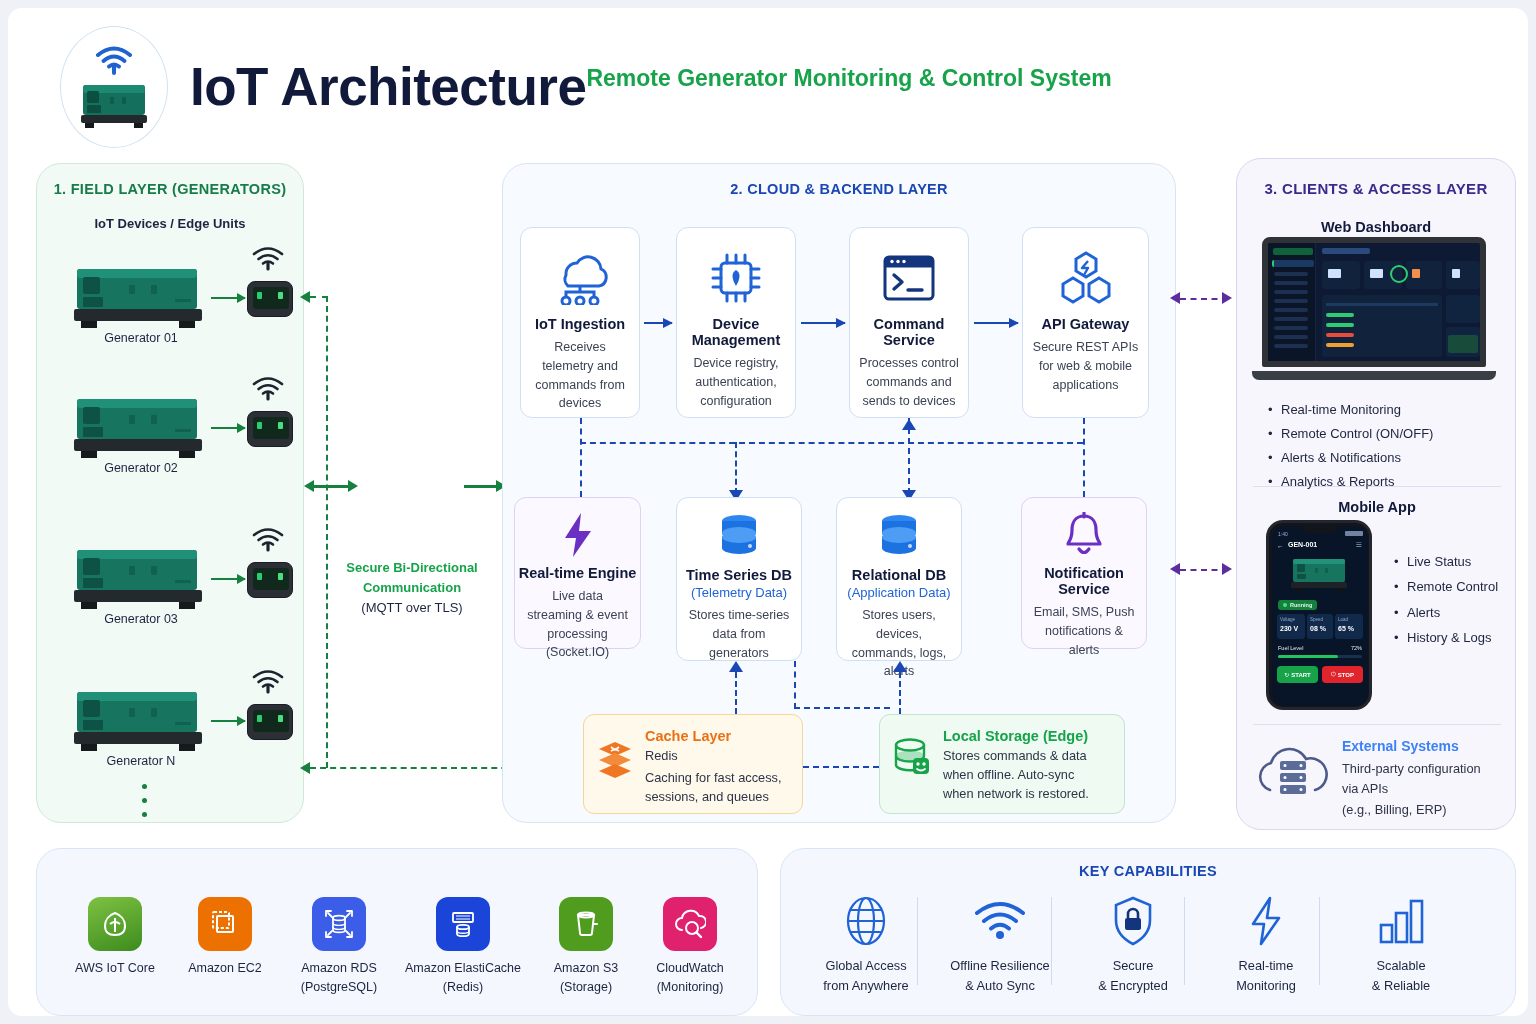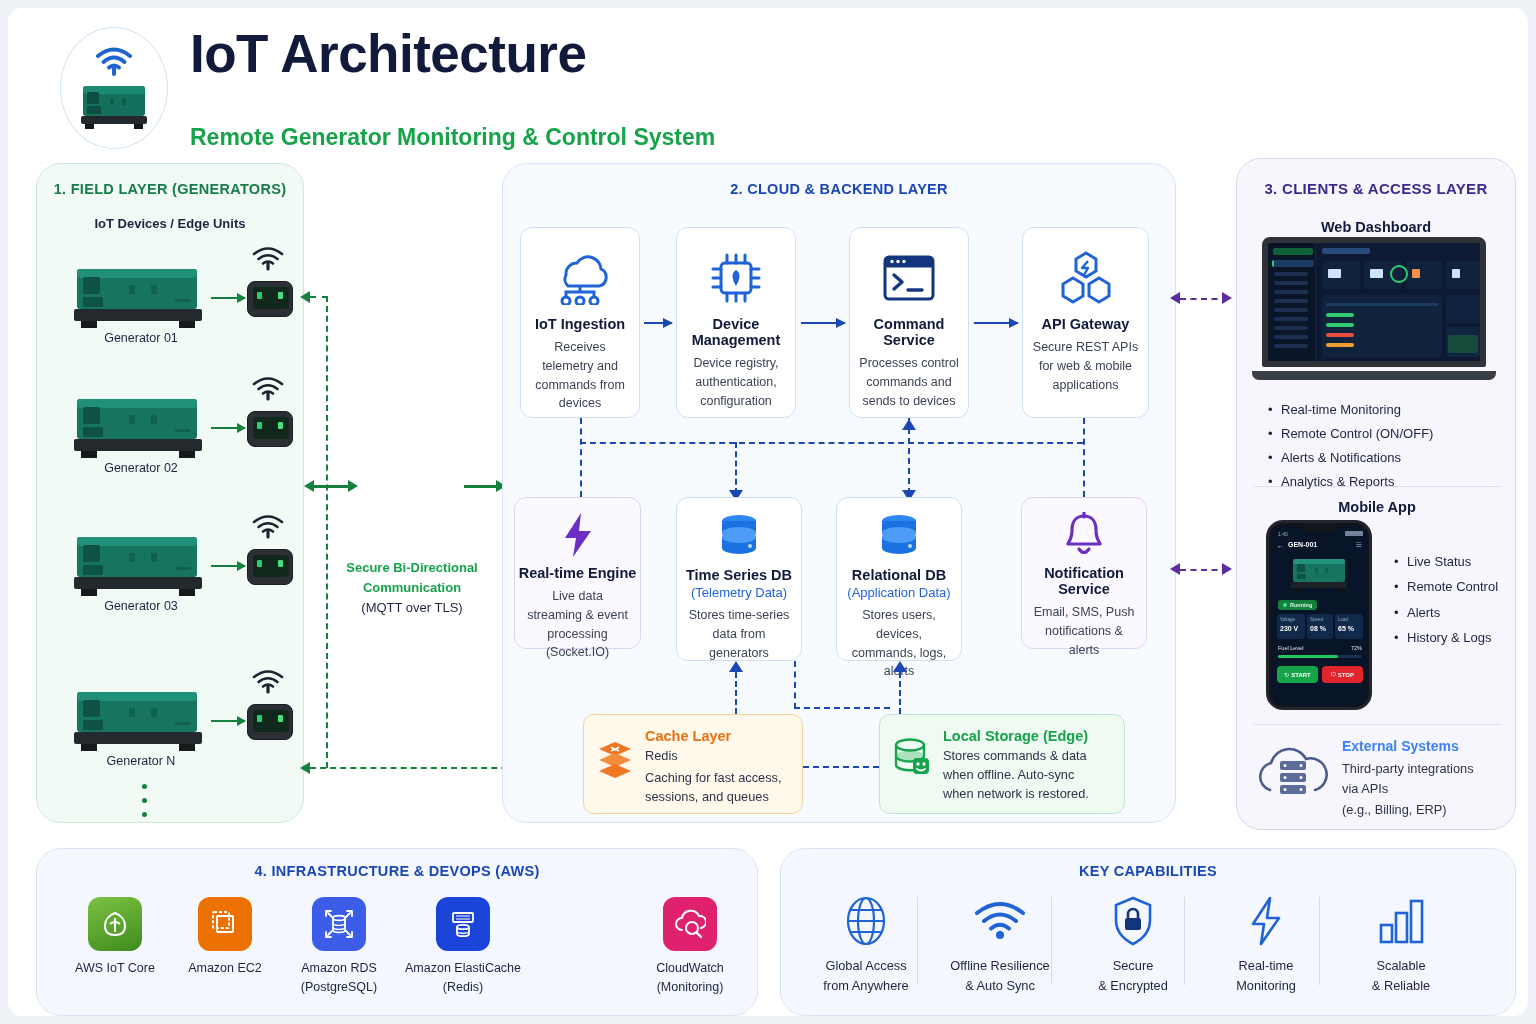--- a/index.html
+++ b/index.html
@@ -17,21 +17,21 @@
   }
 
   
   .header { position:absolute; left:52px; top:18px; display:flex; align-items:center; gap:22px; }
   .logo-circle {
     width: 108px; height: 122px; border-radius: 50%;
     border: 1.5px solid #cfe3f3; background:#fff;
     display:flex; flex-direction:column; align-items:center; justify-content:center;
     gap:2px;
   }
-  .title-wrap { display:flex; flex-direction:column;gap:36px; }
+  .title-wrap { display:flex; flex-direction:row; }
   .main-title { font-size: 53px; font-weight:700; color:#111a3a; letter-spacing:-0.5px; line-height:1.05; }
   .sub-title { font-size: 23px; font-weight:600; color:#16a34a; margin-top:6px; }
 
   
   .panel { position:absolute; border-radius:25px; }
   .panel-title { text-align:center; font-size:14.5px; font-weight:700; letter-spacing:0.3px; }
 
   #field-panel { left:28px; top:155px; width:268px; height:660px;
     background:#f2faf5; border:1.2px solid #cfe8d9; }
   #field-panel .panel-title { color:#177c48; margin-top:17px; }
@@ -248,21 +248,21 @@
         <path d="M17 18 L17 24" stroke="#1c2430" stroke-width="3.2" stroke-linecap="round"></path>
       </svg>
       <div class="edge-unit">
         <div class="edge-screen"></div>
         <div class="edge-dot" style="left:9px;top:10px"></div>
         <div class="edge-dot" style="left:30px;top:10px;background:#4ade80"></div>
       </div>
       <div class="gen-label">Generator 02</div>
     </div>
 
-    <div class="gen-row" style="top:363px">
+    <div class="gen-row" style="top:376px">
       <div class="gen-box">
         <svg width="136" height="66" viewBox="0 0 136 66">
           <rect x="6" y="6" width="120" height="40" rx="3" fill="#17755f"></rect>
           <rect x="6" y="6" width="120" height="9" rx="3" fill="#219079"></rect>
           <rect x="3" y="46" width="128" height="12" rx="2" fill="#24292d"></rect>
           <rect x="12" y="14" width="17" height="17" rx="2" fill="#0d5244"></rect>
           <rect x="12" y="34" width="20" height="10" rx="1" fill="#0d5244"></rect>
           <rect x="58" y="22" width="6" height="9" rx="1" fill="#10614f"></rect>
           <rect x="80" y="22" width="6" height="9" rx="1" fill="#10614f"></rect>
           <rect x="104" y="36" width="16" height="3" rx="1" fill="#10614f"></rect>
@@ -642,28 +642,27 @@
       <rect x="26" y="41" width="26" height="9" rx="2" fill="#5c6c99"></rect>
       <circle cx="31" cy="21.5" r="1.5" fill="#fff"></circle>
         <circle cx="47" cy="21.5" r="1.5" fill="#fff"></circle>
       <circle cx="31" cy="33.5" r="1.5" fill="#fff"></circle>
         <circle cx="47" cy="33.5" r="1.5" fill="#fff"></circle>
       <circle cx="31" cy="45.5" r="1.5" fill="#fff"></circle>
         <circle cx="47" cy="45.5" r="1.5" fill="#fff"></circle>
     </svg>
     <div>
       <div style="font-size:14px;font-weight:700;color:#3b82f6">External Systems</div>
-      <div style="font-size:12.8px;color:#2d3448;line-height:1.6;margin-top:5px">Third-party integrations</div>
+      <div style="font-size:12.8px;color:#2d3448;line-height:1.6;margin-top:5px">Third-party configuration</div>
       <div style="font-size:12.8px;color:#2d3448;line-height:1.6">via APIs</div>
       <div style="font-size:12.8px;color:#2d3448;line-height:1.6">(e.g., Billing, ERP)</div>
     </div>
   </div>
 
   <div class="panel" id="infra-panel">
-    <div class="panel-title">4. INFRASTRUCTURE &amp; DEVOPS (AWS)</div>
 
     <div class="infra-item" style="left:18px; top:48px;">
       <div class="infra-ico" style="background:linear-gradient(160deg,#7dc242,#3d8b1e)">
         <svg width="32" height="32" viewBox="0 0 32 32">
             <path d="M16 5 C10 7 6 12 6 18 c0 6 4 9 10 9 c6 0 10 -3 10 -9 c0 -6 -4 -11 -10 -13z" fill="none" stroke="#fff" stroke-width="2"></path>
             <path d="M16 10 v14 M11 16 q5 -4 10 0" fill="none" stroke="#fff" stroke-width="2"></path>
           </svg>
       </div>
       <div class="infra-label">AWS IoT Core</div>
     </div>
@@ -699,20 +698,31 @@
           <path d="M9 8 h14 M9 11 h14" stroke="#fff" stroke-width="1.2"></path>
           <ellipse cx="16" cy="19" rx="6" ry="2.2" fill="none" stroke="#fff" stroke-width="1.8"></ellipse>
           <path d="M10 19 v7 a6 2.2 0 0 0 12 0 v-7" fill="none" stroke="#fff" stroke-width="1.8"></path>
           <path d="M10 23 a6 2.2 0 0 0 12 0" fill="none" stroke="#fff" stroke-width="1.4"></path>
         </svg>
       </div>
       <div class="infra-label">Amazon ElastiCache</div>
       <div class="infra-label" style="margin-top:1px">(Redis)</div>
     </div>
 
+    <div class="infra-item" style="left:489px; top:48px;">
+      <div class="infra-ico" style="background:#4f9c1f">
+        <svg width="32" height="32" viewBox="0 0 32 32">
+          <path d="M8 7 h16 l-2 18 a2 2 0 0 1 -2 2 h-8 a2 2 0 0 1 -2 -2z" fill="none" stroke="#fff" stroke-width="2"></path>
+          <ellipse cx="16" cy="7" rx="8" ry="2.4" fill="none" stroke="#fff" stroke-width="2"></ellipse>
+          <path d="M24 16 h3" stroke="#fff" stroke-width="2" stroke-linecap="round"></path>
+        </svg>
+      </div>
+      <div class="infra-label">Amazon S3</div>
+      <div class="infra-label" style="margin-top:1px">(Storage)</div>
+    </div>
 
     <div class="infra-item" style="left:593px; top:48px;">
       <div class="infra-ico" style="background:#e0216e">
         <svg width="32" height="32" viewBox="0 0 32 32">
           <path d="M8 22 a6 6 0 0 1 0 -12 a9 9 0 0 1 17 -2 a6 6 0 0 1 2 12" fill="none" stroke="#fff" stroke-width="2" stroke-linecap="round"></path>
           <circle cx="18" cy="20" r="6" fill="none" stroke="#fff" stroke-width="2"></circle>
           <path d="M22.5 24.5 L27 29" stroke="#fff" stroke-width="2.4" stroke-linecap="round"></path>
         </svg>
       </div>
       <div class="infra-label">CloudWatch</div>

